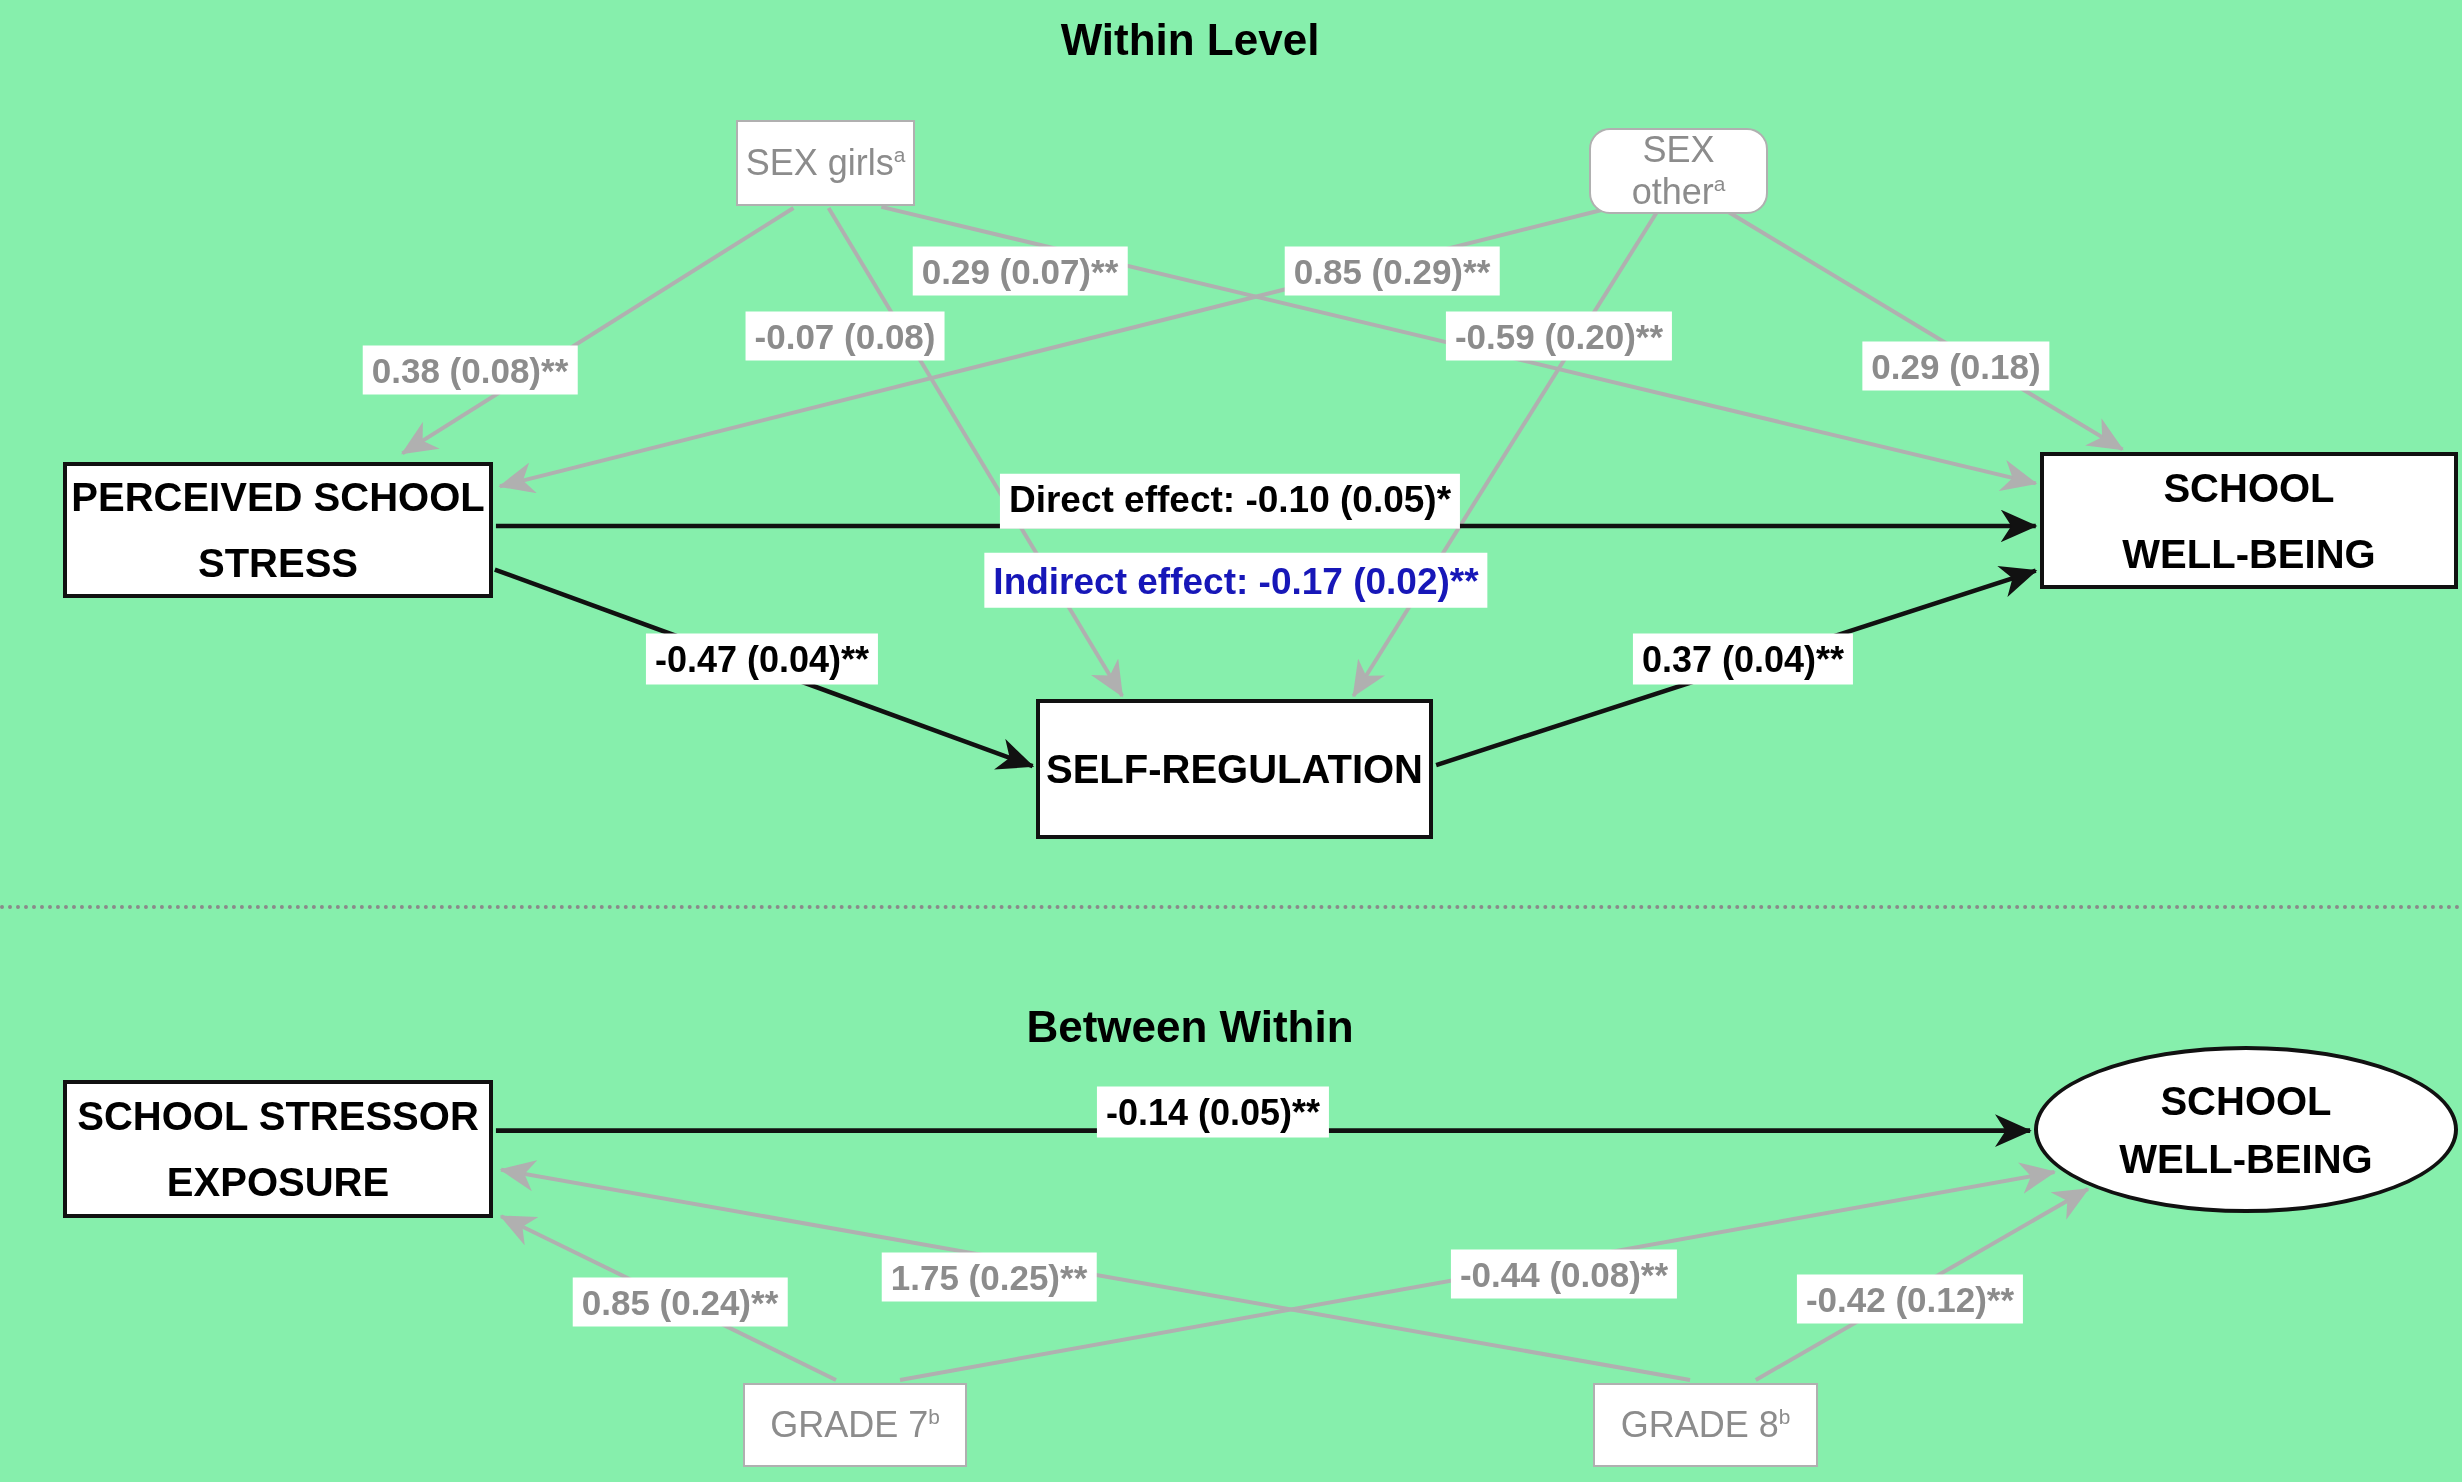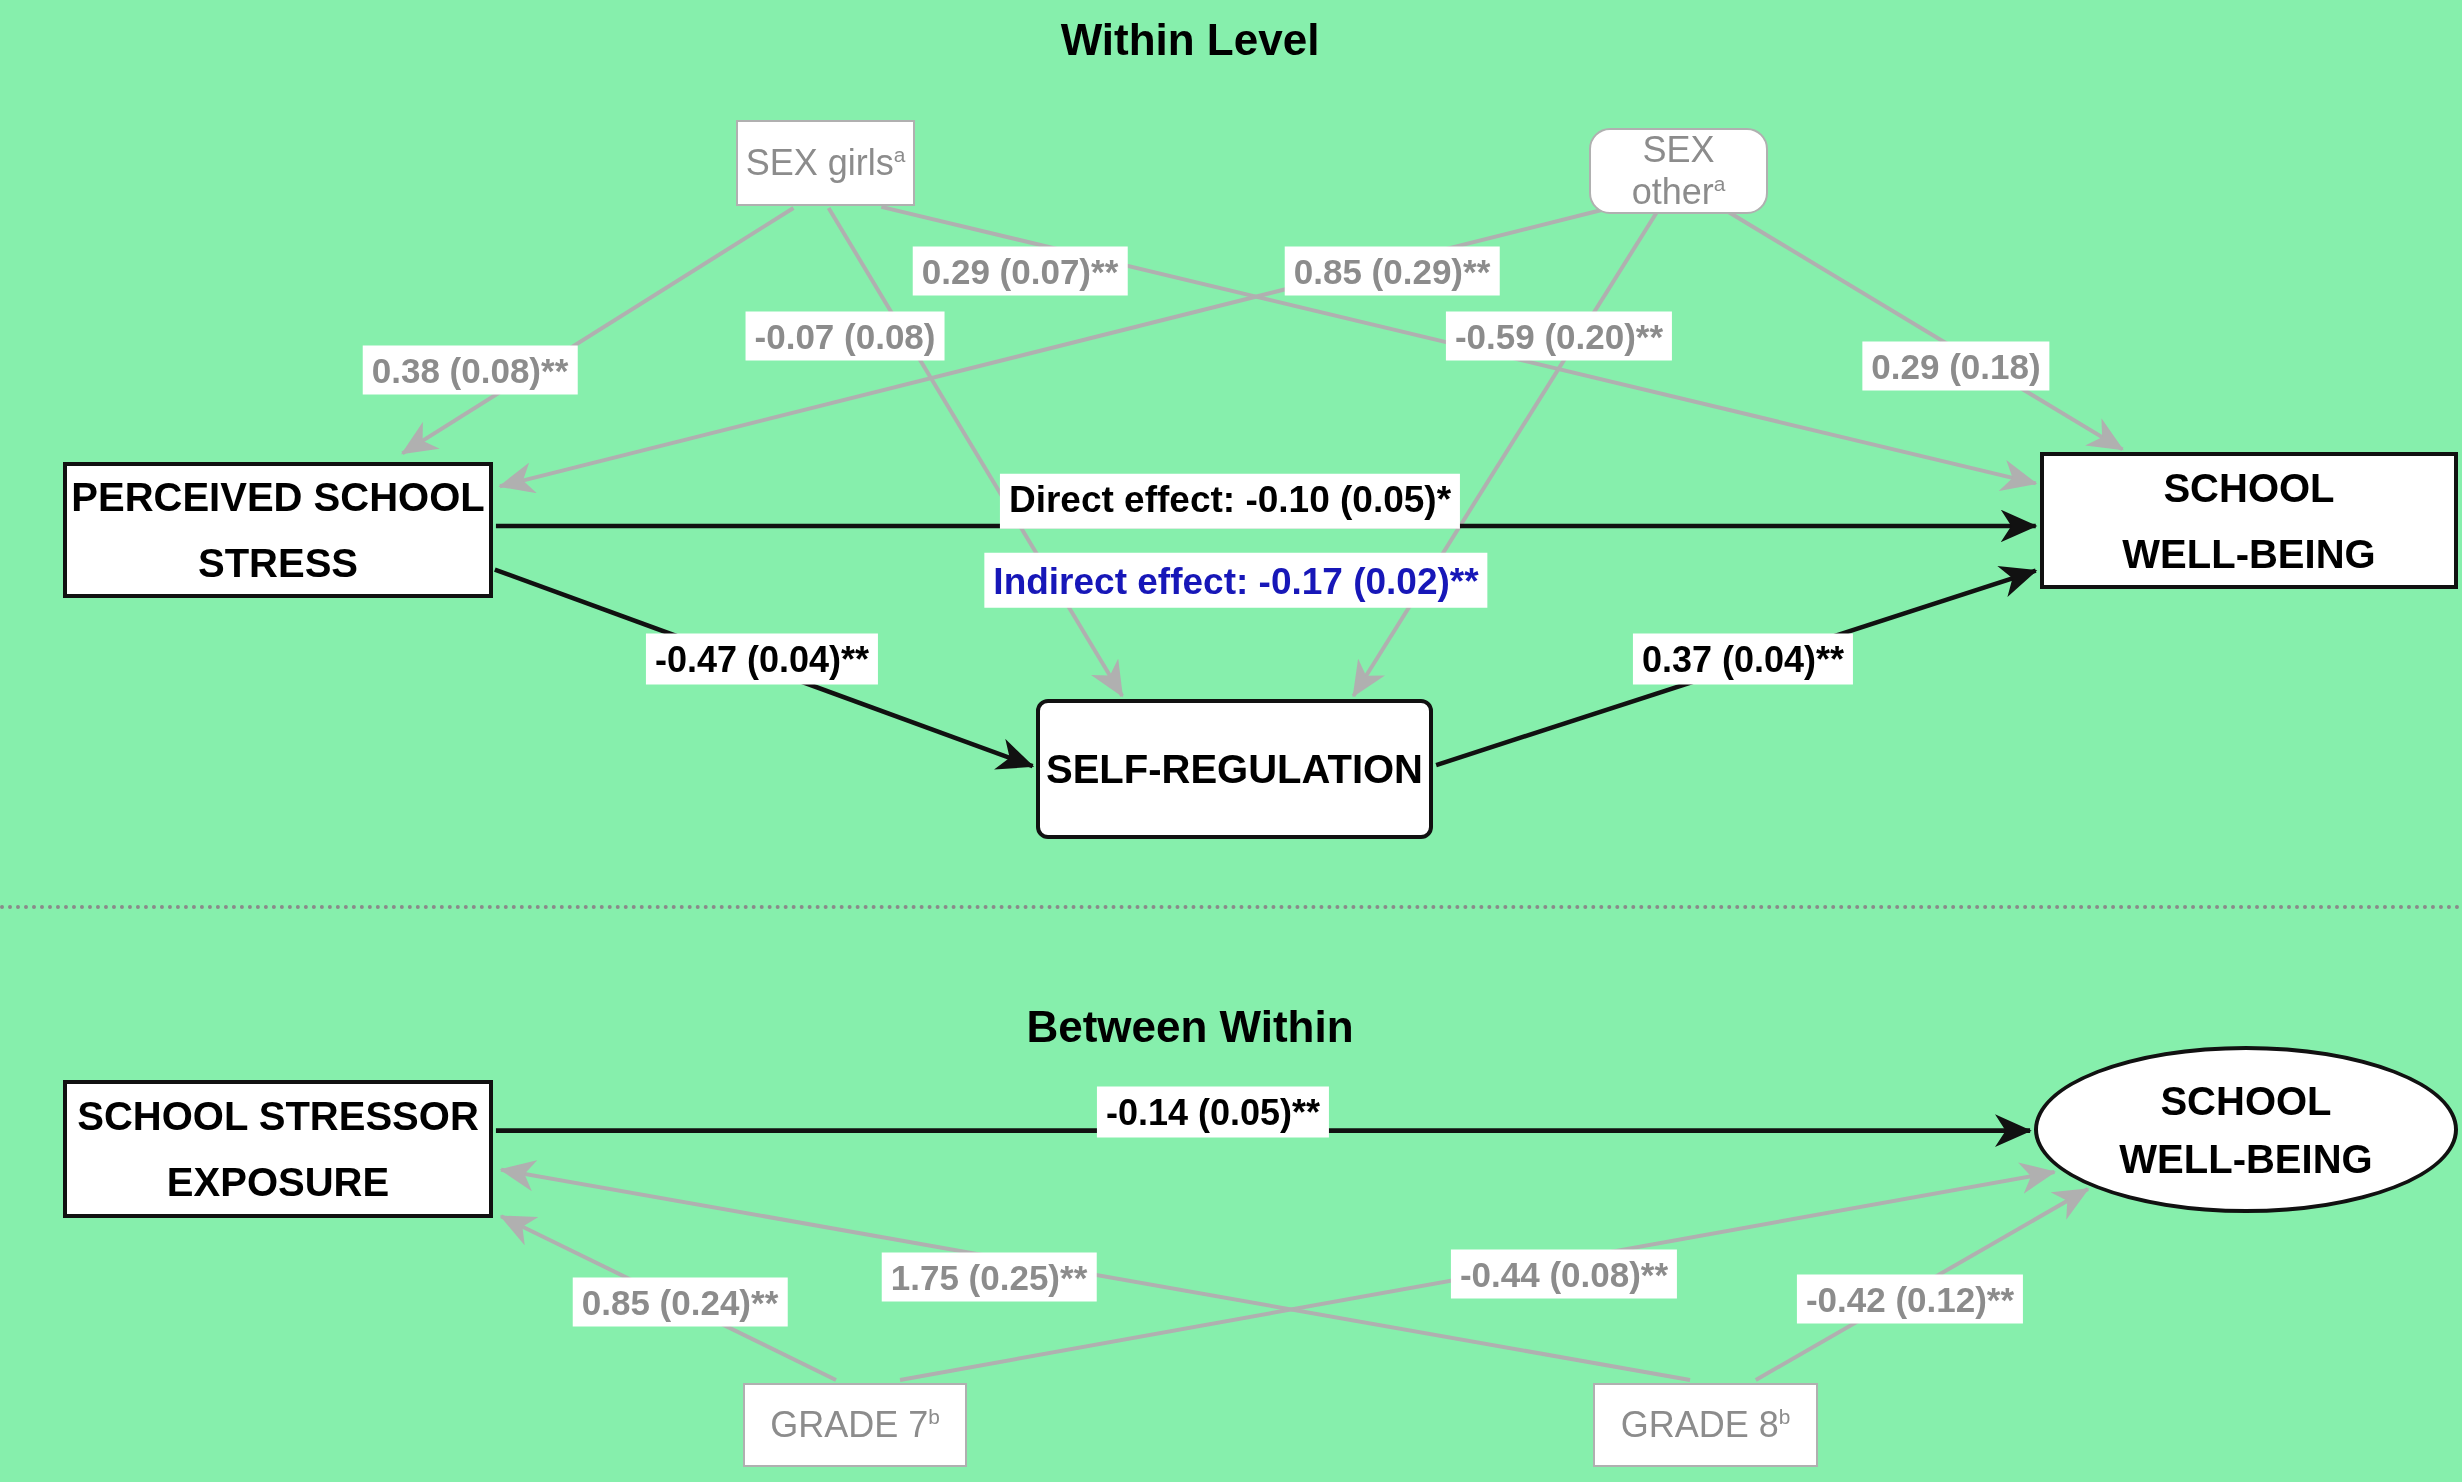--- a/index.html
+++ b/index.html
@@ -93,21 +93,21 @@
   <div class="node node-black" style="left:63px;top:462px;width:430px;height:136px;">
     <div>PERCEIVED SCHOOL</div>
     <div>STRESS</div>
   </div>
 
   <div class="node node-black" style="left:2040px;top:452px;width:418px;height:137px;">
     <div>SCHOOL</div>
     <div>WELL-BEING</div>
   </div>
 
-  <div class="node node-black" style="left:1036px;top:699px;width:397px;height:140px;border-radius:12px;">
+  <div class="node node-black" style="left:1036px;top:699px;width:397px;height:140px;">
     <div>SELF-REGULATION</div>
   </div>
 
   <div class="node node-black" style="left:63px;top:1080px;width:430px;height:138px;">
     <div>SCHOOL STRESSOR</div>
     <div>EXPOSURE</div>
   </div>
 
   <div class="ellipse-node" style="left:2034px;top:1046px;width:424px;height:167px;">
     <div>SCHOOL</div>

